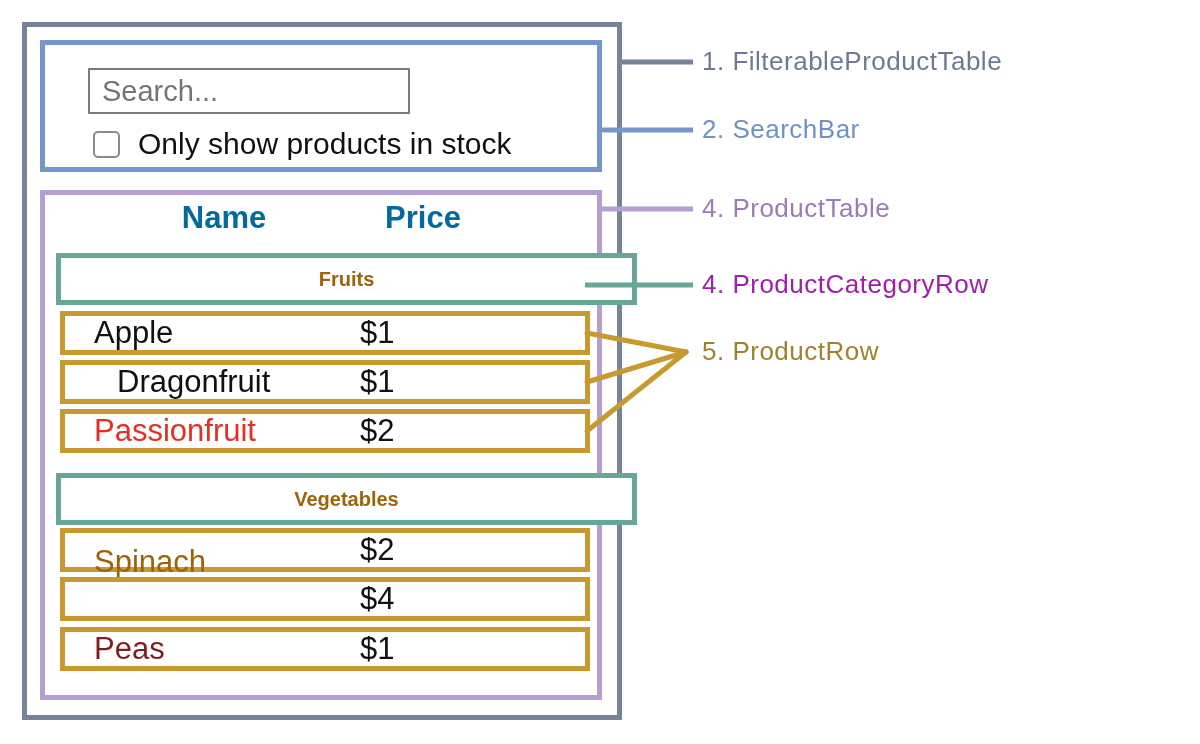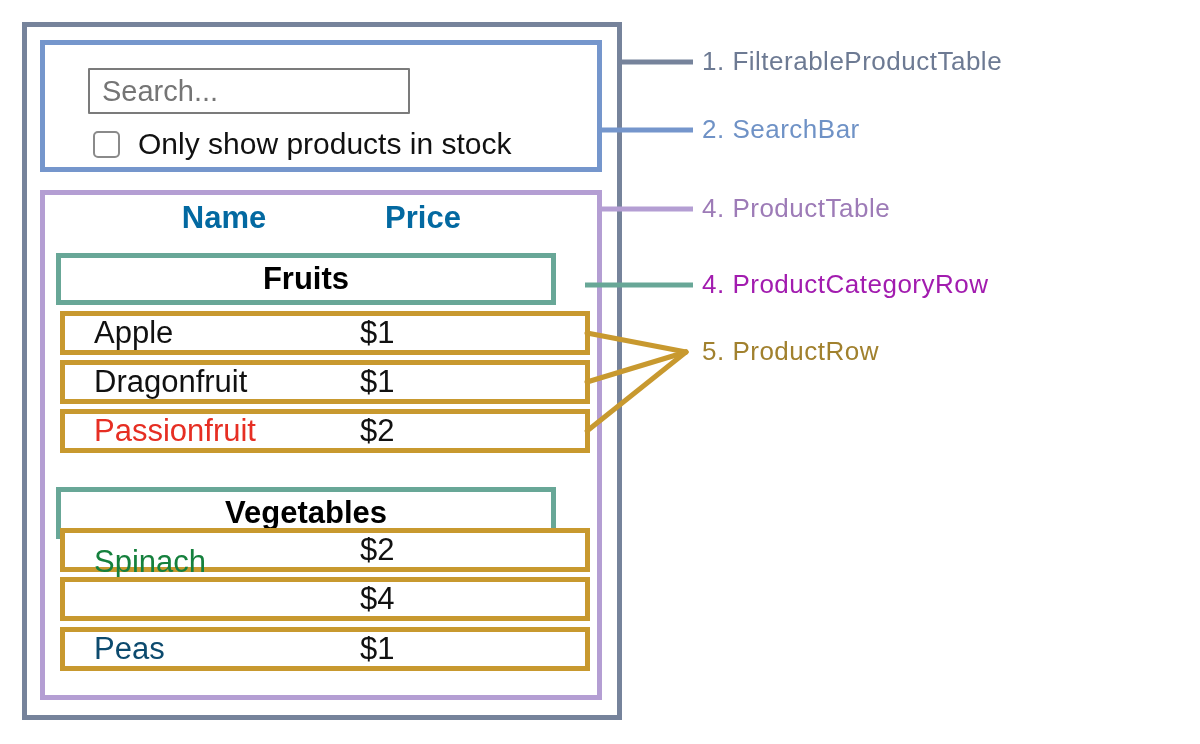--- a/index.html
+++ b/index.html
@@ -20,29 +20,29 @@
   .checkbox { width: 27px; height: 27px; border: 2px solid #8a8a8a; border-radius: 5px; background: #fff; flex: 0 0 auto; }
   .check-label { font-size: 30px; color: #111; white-space: nowrap; }
 
   .table-box { position: absolute; left: 13px; top: 163px; width: 562px; height: 510px;
                border: 5px solid #b49ed3; }
   .hdr { position: absolute; top: 6px; height: 34px; line-height: 34px; font-size: 31px; font-weight: 700;
          color: #0369a1; transform: translateX(-50%); white-space: nowrap; }
   .hdr-name { left: 179px; }
   .hdr-price { left: 378px; }
 
-  .cat-box { position: absolute; left: 11px; width: 500px; height: 52px; border: 5px solid #68a797;
+  .cat-box { position: absolute; left: 11px; width: 581px; height: 52px; border: 5px solid #68a797;
              display: flex; align-items: center; justify-content: center;
-             font-size: 31px; font-weight: 700; color: #000000; background: #fff; }
+             font-size: 20px; font-weight: 700; color: #a16207; background: #fff; }
   .cat-fruits { top: 58px; }
-  .cat-veg { top: 292px; }
+  .cat-veg { top: 278px; }
 
   .prod-row { position: absolute; left: 15px; width: 530px; height: 44px; border: 5px solid #c8992f;
               display: flex; align-items: center; background: #fff; }
-  .row-1 { top: 116px; } .row-2 { top: 165px; } .row-3 { top: 214px; }
+  .row-1 { top: 116px; } .row-2 { top: 165px; padding-left: 23px; } .row-3 { top: 214px; }
   .row-4 { top: 333px; } .row-5 { top: 382px; } .row-6 { top: 432px; }
   .prod-name { margin-left: 29px; font-size: 31px; color: #111; white-space: nowrap; }
   .prod-price { position: absolute; left: 295px; font-size: 31px; color: #111; white-space: nowrap; }
 
   
   .hlabel { position: absolute; left: 702px; transform: translateY(-52%); font-size: 26px;
             font-weight: 500; letter-spacing: 0.5px; white-space: nowrap; }
   .hlabel-1 { top: 62px; }  .hlabel-2 { top: 130px; } .hlabel-3 { top: 209px; }
   .hlabel-4 { top: 285px; } .hlabel-5 { top: 352px; }
 
@@ -82,28 +82,28 @@
       <div class="prod-row row-3">
         <span class="prod-name" style="color: rgb(230, 46, 35);">Passionfruit</span>
         <span class="prod-price">$2</span>
       </div>
 
       <div class="cat-box cat-veg">
         <span>Vegetables</span>
       </div>
 
       <div class="prod-row row-4">
-        <span class="prod-name" style="color: #15803d; margin-top: 24px;">Spinach</span>
+        <span class="prod-name" style="color: #a16207; margin-top: 24px;">Spinach</span>
         <span class="prod-price">$2</span>
       </div>
       <div class="prod-row row-5">
         <span class="prod-price">$4</span>
       </div>
       <div class="prod-row row-6">
-        <span class="prod-name" style="color: #0c4a6e;">Peas</span>
+        <span class="prod-name" style="color: #7f1d1d;">Peas</span>
         <span class="prod-price">$1</span>
       </div>
     </div>
   </div>
 
   <svg class="connectors" viewBox="0 0 1200 744">
     <line x1="618" y1="62" x2="693" y2="62" stroke-width="5" stroke="#76839b"></line>
     <line x1="599" y1="130" x2="693" y2="130" stroke-width="5" stroke="#7596cc"></line>
     <line x1="599" y1="209" x2="693" y2="209" stroke-width="5" stroke="#b49ed3"></line>
     <line x1="585" y1="285" x2="693" y2="285" stroke-width="5" stroke="#68a797"></line>

